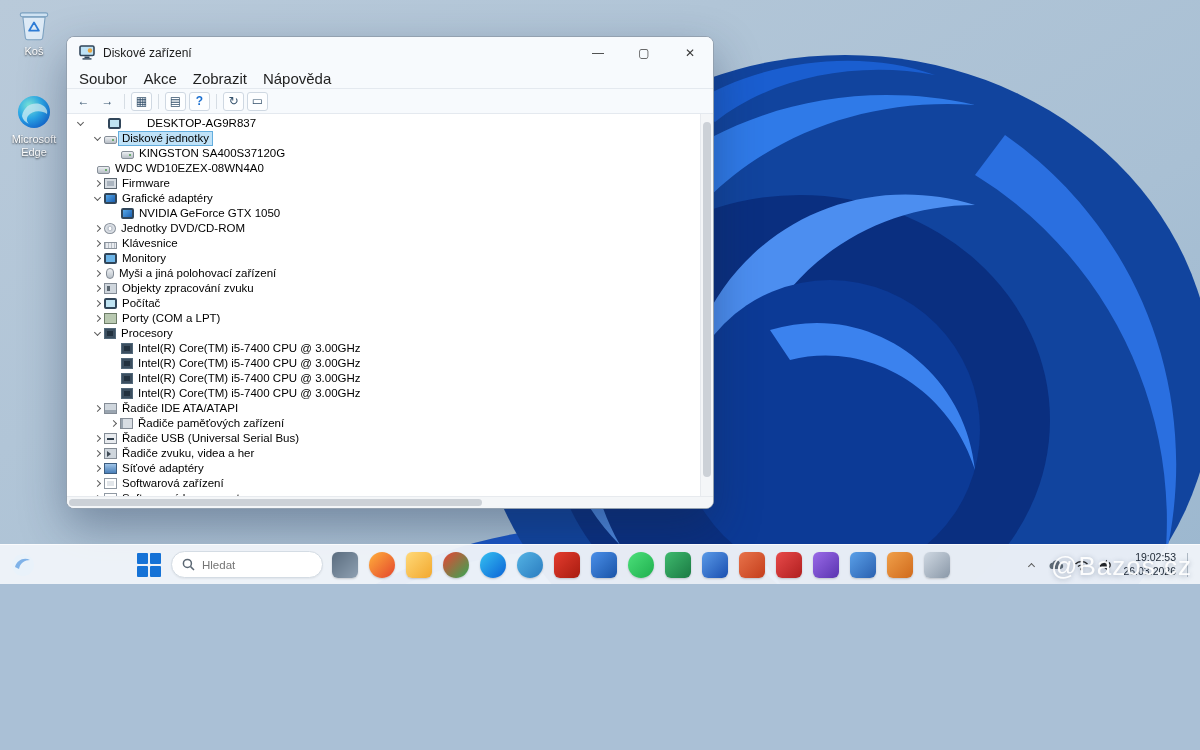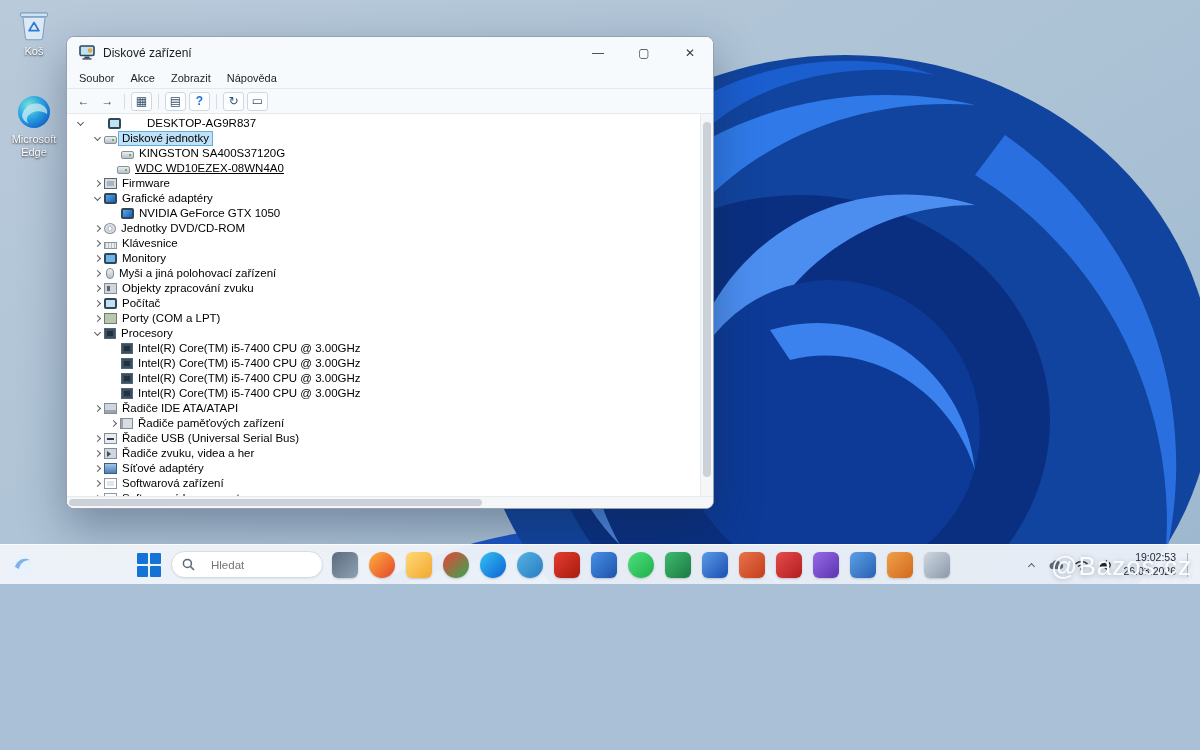--- a/index.html
+++ b/index.html
@@ -19,21 +19,21 @@
   .window{position:absolute;left:66px;top:36px;width:648px;height:473px;background:#fff;
     border-radius:8px;border:1px solid #93a1b0;box-shadow:0 18px 46px rgba(20,40,70,.38);
     overflow:hidden;display:flex;flex-direction:column;}
   .titlebar{height:31px;background:#f7fafd;display:flex;align-items:center;padding-left:12px;flex:none;}
   .title-text{font-size:12px;color:#1b1b1b;margin-left:8px;}
   .win-buttons{margin-left:auto;display:flex;height:100%;}
   .win-btn{width:46px;height:100%;display:flex;align-items:center;justify-content:center;
     font-size:12px;color:#3a3a3a;}
   .menubar{height:21px;background:#f7fafd;border-bottom:1px solid #e4e9ef;display:flex;
     align-items:center;padding-left:4px;flex:none;}
-  .menu-item{font-size:11px;color:#1f1f1f;padding:2px 8px;}
+  .menu-item{font-size:15px;color:#1f1f1f;padding:2px 8px;}
   .toolbar{height:25px;background:#f7fafd;border-bottom:1px solid #e4e9ef;display:flex;
     align-items:center;padding-left:6px;gap:3px;flex:none;}
   .tbtn{width:21px;height:19px;display:flex;align-items:center;justify-content:center;
     font-size:12px;color:#33506b;border-radius:3px;border:1px solid transparent;}
   .tbtn.framed{border-color:#cfd8e2;background:#fdfeff;}
   .tsep{width:1px;height:15px;background:#d6dde4;margin:0 3px;}
 
   .tree-wrap{flex:1;display:flex;min-height:0;}
   .tree{flex:1;background:#fff;padding-top:2px;overflow:hidden;}
   .tree-row{height:15px;display:flex;align-items:center;white-space:nowrap;font-size:11.5px;color:#000;}
@@ -77,21 +77,21 @@
 
   
   .taskbar{position:absolute;left:0;bottom:0;width:100%;height:40px;
     background:rgba(239,244,249,.96);border-top:1px solid rgba(255,255,255,.7);z-index:20;}
   .tb-left{position:absolute;left:10px;top:7px;}
   .tb-center{position:absolute;left:136px;top:0;height:100%;display:flex;align-items:center;gap:9px;}
   .startbtn{width:26px;height:26px;display:grid;grid-template-columns:11px 11px;grid-gap:2px;
     align-content:center;justify-content:center;border-radius:5px;}
   .startbtn i{width:11px;height:11px;background:#1572d6;border-radius:1px;display:block;}
   .searchbox{width:152px;height:27px;border-radius:14px;background:#ffffff;border:1px solid #d4dce4;
-    display:flex;align-items:center;padding:0 10px;gap:16px;box-shadow:0 1px 2px rgba(0,0,0,.06);}
+    display:flex;align-items:center;padding:0 10px;gap:7px;box-shadow:0 1px 2px rgba(0,0,0,.06);}
   .searchbox input{border:none;outline:none;background:transparent;font-size:11.5px;color:#444;width:100px;
     font-family:"Liberation Sans",sans-serif;}
   .app{width:26px;height:26px;border-radius:6px;display:inline-block;box-shadow:0 1px 2px rgba(0,0,0,.18);}
   .app.round{border-radius:50%;}
   .tb-tray{position:absolute;right:2px;top:0;height:100%;display:flex;align-items:center;gap:9px;padding-right:8px;}
   .tray-ico{display:flex;align-items:center;justify-content:center;width:16px;height:16px;}
   .clock{font-size:10.5px;color:#1c2733;text-align:right;line-height:1.3;}
   .show-desktop{width:3px;height:24px;border-left:1px solid #aeb9c4;margin-left:2px;}
 
   
@@ -202,21 +202,21 @@
               <span class="chev down"></span>
             </span>
             <span class="ticon i-disk"></span>
             <span class="tlabel selected">Diskové jednotky</span>
           </div>
           <div class="tree-row" style="padding-left: 40px;">
             <span class="chevbox"></span>
             <span class="ticon i-disk"></span>
             <span class="tlabel">KINGSTON SA400S37120G</span>
           </div>
-          <div class="tree-row" style="padding-left: 36px; text-decoration: underline;">
+          <div class="tree-row" style="padding-left: 16px;">
             <span class="chevbox"></span>
             <span class="ticon i-disk"></span>
             <span class="tlabel">WDC WD10EZEX-08WN4A0</span>
           </div>
           <div class="tree-row" style="padding-left: 23px;">
             <span class="chevbox">
               <span class="chev right"></span>
             </span>
             <span class="ticon i-firmware"></span>
             <span class="tlabel">Firmware</span>

